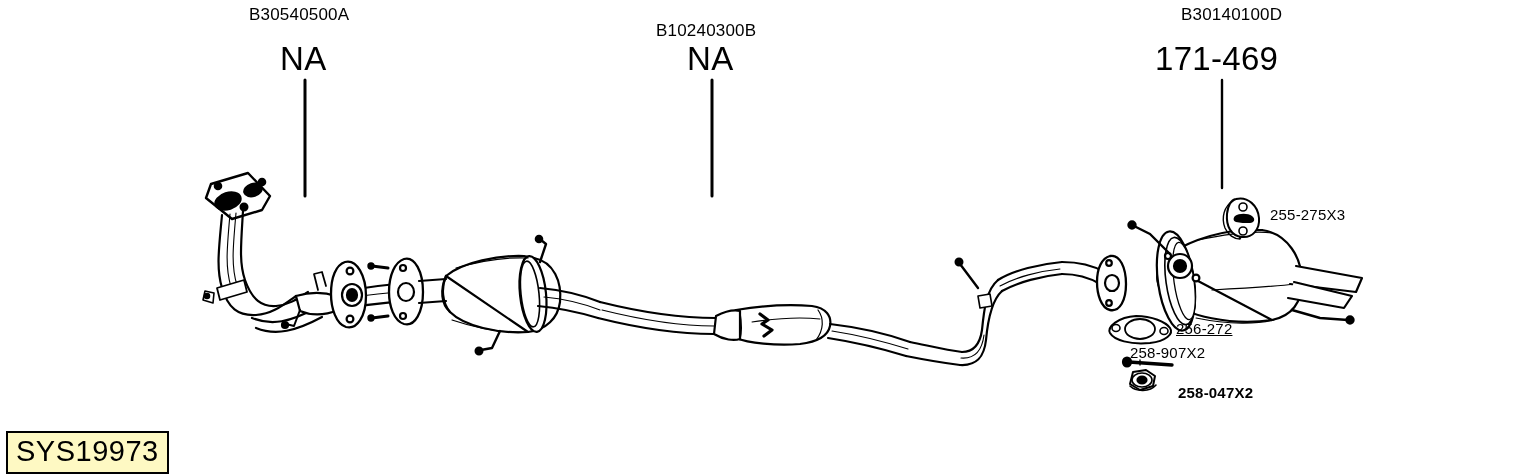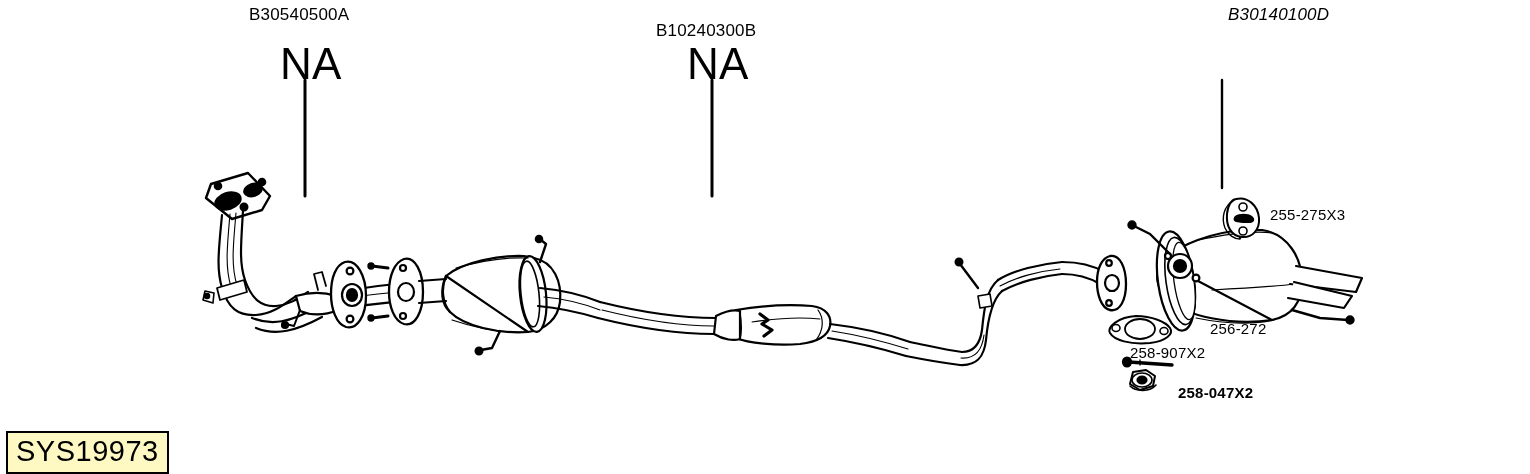--- a/index.html
+++ b/index.html
@@ -30,21 +30,21 @@
   .txt {
     position: absolute;
     white-space: nowrap;
     line-height: 1;
   }
   .partnum-small {
     font-size: 17px;
     letter-spacing: 0.2px;
   }
   .partnum-big {
-    font-size: 44px;
+    font-size: 33px;
     letter-spacing: 0.3px;
   }
   .hw-label {
     font-size: 15px;
     letter-spacing: 0.2px;
   }
   .sys-box {
     position: absolute;
     left: 6px;
     top: 431px;
@@ -257,25 +257,26 @@
 
     </g>
   </svg>
 
   <div class="txt partnum-small" style="left:249px; top:6px;">B30540500A</div>
   <div class="txt partnum-big" style="left:280px; top:42px;">NA</div>
 
   <div class="txt partnum-small" style="left:656px; top:22px;">B10240300B</div>
   <div class="txt partnum-big" style="left:687px; top:42px;">NA</div>
 
-  <div class="txt partnum-small" style="left:1228px; top:6px;font-style:italic;">B30140100D</div>
+  <div class="txt partnum-small" style="left:1181px; top:6px;">B30140100D</div>
+  <div class="txt partnum-big" style="left:1155px; top:42px;">171-469</div>
 
   <div class="txt hw-label" style="left:1270px; top:207px;">255-275X3</div>
 
-  <div class="txt hw-label" style="left:1210px; top:321px;">256-272</div>
+  <div class="txt hw-label" style="left:1176px; top:321px;text-decoration:underline;">256-272</div>
 
   <div class="txt hw-label" style="left:1130px; top:345px;">258-907X2</div>
 
   <div class="txt hw-label" style="left:1178px; top:385px;font-weight:bold;">258-047X2</div>
 
   <div class="sys-box">
     <span>SYS19973</span>
   </div>
 
 </div>

